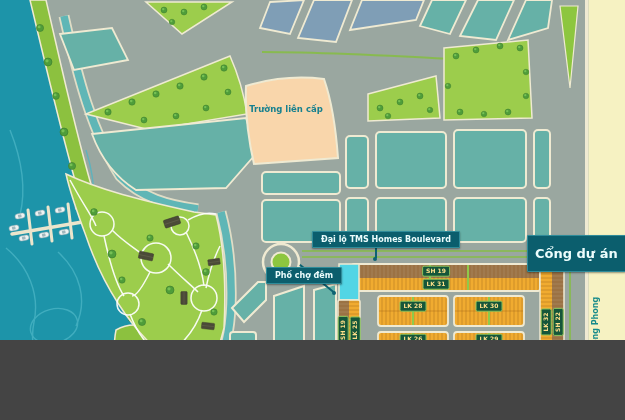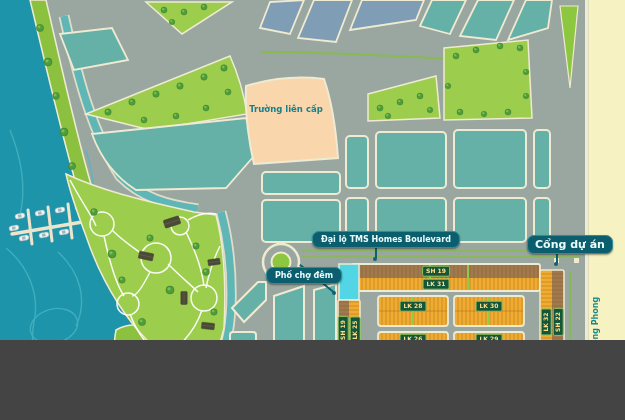--- a/index.html
+++ b/index.html
@@ -1,22 +1,22 @@
 <!DOCTYPE html>
 <html><head>
 <meta charset="utf-8">
 <style>
   html,body{margin:0;padding:0;background:#444;}
   #stage{position:relative;width:625px;height:340px;overflow:hidden;background:#9aa7a0;
          font-family:"DejaVu Sans",sans-serif;}
   #map-art{position:absolute;left:0;top:0;}
   .pill{position:absolute;background:#0b5e6d;color:#ecfdfd;font:bold 8px "DejaVu Sans",sans-serif;
-        padding:3px 8px;border-radius:7px;border:1px solid #2f8c9a;
+        padding:3px 8px;border-radius:1px;border:1px solid #2f8c9a;
         box-shadow:0 1px 2px rgba(0,0,0,.4);white-space:nowrap;z-index:6;}
-  .pill.small{font-size:11px;padding:2px 7px;}
+  .pill.small{font-size:13px;padding:10px 7px;}
   .leader{position:absolute;width:1.5px;background:#0c6272;z-index:5;transform-origin:top center;}
   .ldot{position:absolute;width:4px;height:4px;border-radius:50%;background:#0c6272;z-index:5;}
   .plot{position:absolute;background:#15563a;border:1px solid #8cc45c;color:#ffdf8a;
         font:bold 6px "DejaVu Sans",sans-serif;padding:1px 3px;border-radius:2px;
         white-space:nowrap;transform:translate(-50%,-50%);z-index:4;line-height:1.1;}
   .plot.vert{transform:translate(-50%,-50%) rotate(-90deg);}
   .school-label{position:absolute;left:238px;top:103px;width:96px;text-align:center;
         color:#17808f;font:bold 8.5px "DejaVu Sans",sans-serif;line-height:1.6;z-index:4;}
   .street-vert{position:absolute;left:533px;top:340px;width:130px;height:14px;text-align:center;
         color:#168a8a;font:bold 8px "DejaVu Sans",sans-serif;transform:rotate(-90deg);z-index:4;}

